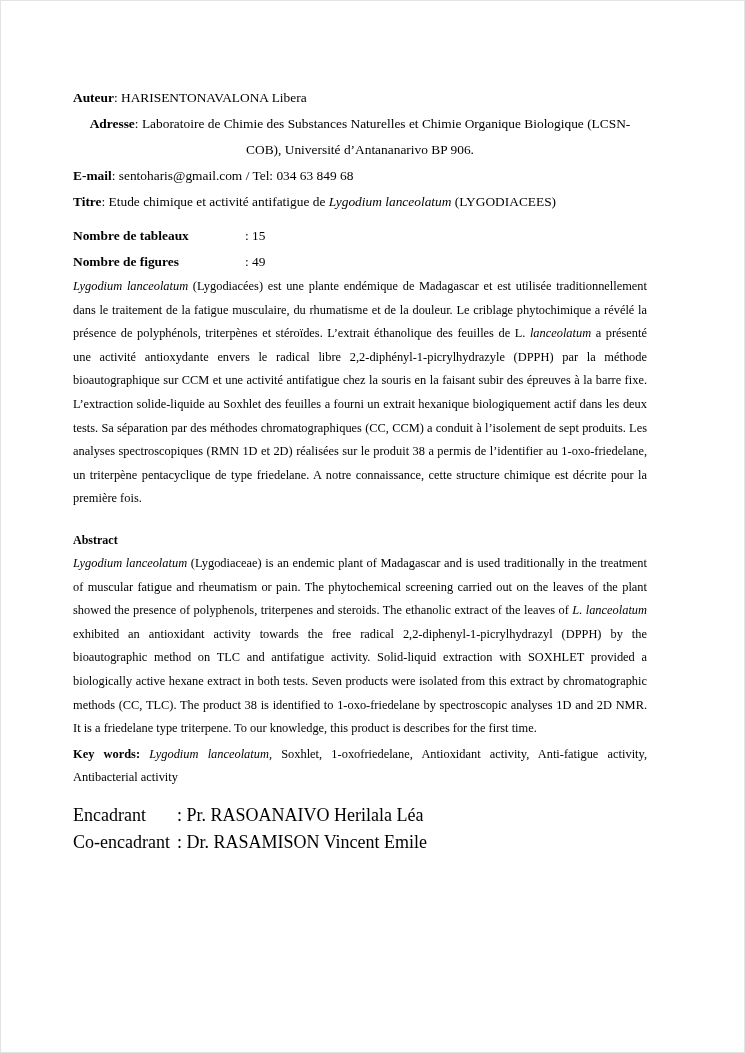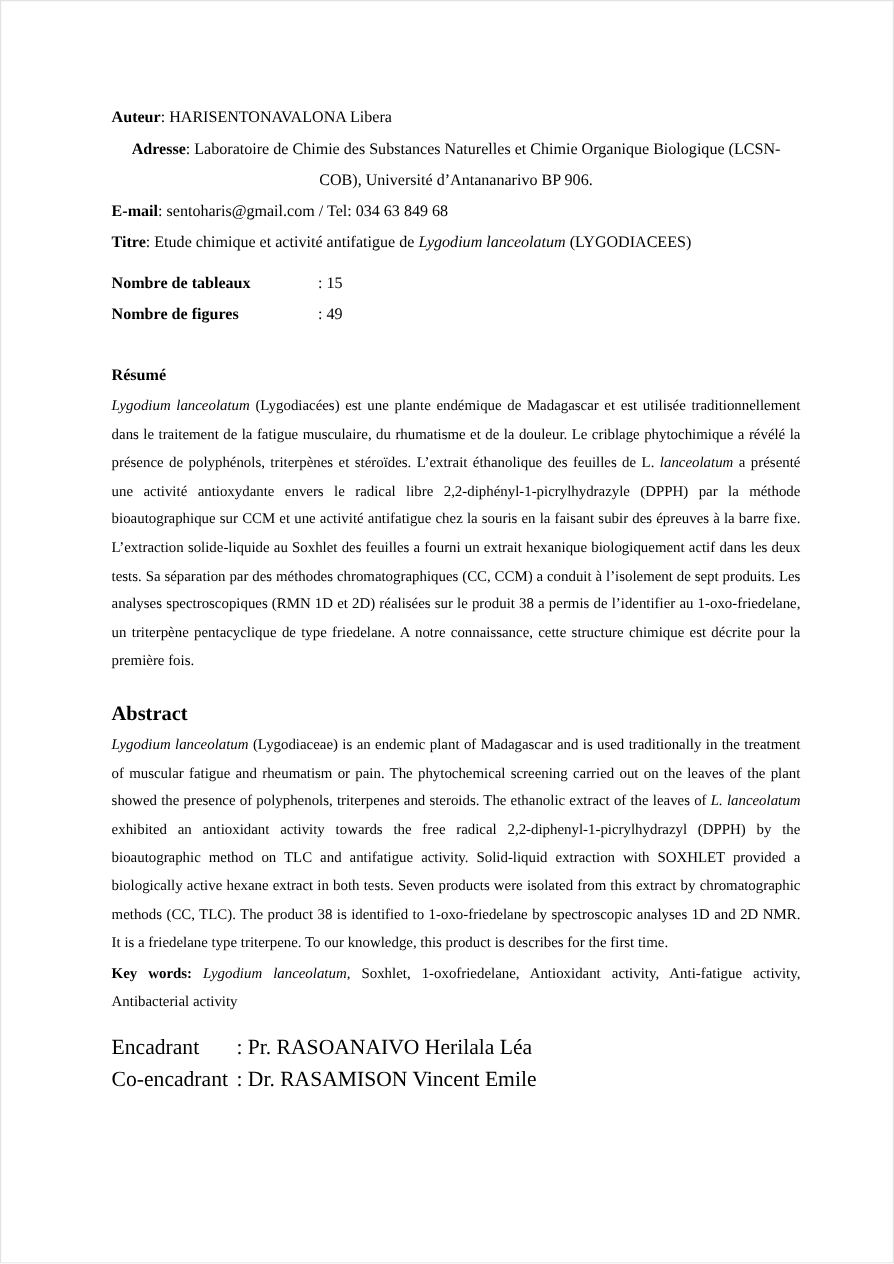--- a/index.html
+++ b/index.html
@@ -20,21 +20,21 @@
     left: 0;
     top: 0;
     width: 745px;
     height: 1053px;
     background: #ffffff;
     border: 1px solid #e3e3e3;
     box-sizing: border-box;
   }
   .content {
     position: absolute;
-    left: 92px;
+    left: 72px;
     top: 84px;
     width: 574px;
   }
   .hdr-line {
     font-size: 13.4px;
     line-height: 26px;
     margin: 0 0 0 0;
     white-space: normal;
   }
   .hdr-line.wrap {
@@ -59,21 +59,21 @@
   }
 
   .section-title {
     font-weight: bold;
     font-size: 13.4px;
     margin-top: 30px;
     margin-bottom: 6px;
   }
   .abstract-title {
     font-weight: bold;
-    font-size: 17px;
+    font-size: 12px;
     margin-top: 22px;
     margin-bottom: 4px;
   }
   .body-par {
     font-size: 12.4px;
     line-height: 23.6px;
     text-align: justify;
     margin: 0;
   }
   .kw {
@@ -122,21 +122,20 @@
 
     <div class="spacer-sm"></div>
 
     <div class="meta-row">
       <span class="meta-label">Nombre de tableaux</span><span class="meta-value">: 15</span>
     </div>
     <div class="meta-row">
       <span class="meta-label">Nombre de figures</span><span class="meta-value">: 49</span>
     </div>
 
-    <div class="section-title">Résumé</div>
 
     <p class="body-par">
       <span class="ital">Lygodium lanceolatum</span><span> (Lygodiacées) est une plante endémique de Madagascar et est utilisée traditionnellement dans le traitement de la fatigue musculaire, du rhumatisme et de la douleur. Le criblage phytochimique a révélé la présence de polyphénols, triterpènes et stéroïdes. L’extrait éthanolique des feuilles de L. </span><span class="ital">lanceolatum</span><span> a présenté une activité antioxydante envers le radical libre 2,2-diphényl-1-picrylhydrazyle (DPPH)  par la méthode bioautographique sur CCM et une activité antifatigue chez la souris en la faisant subir des épreuves à la barre fixe. L’extraction solide-liquide au Soxhlet des feuilles a fourni un extrait hexanique biologiquement actif dans les deux tests. Sa séparation par des méthodes chromatographiques (CC, CCM) a conduit à l’isolement de sept produits. Les analyses spectroscopiques (RMN 1D et 2D) réalisées sur le produit 38 a permis de l’identifier au 1-oxo-friedelane, un triterpène pentacyclique de type friedelane. A notre connaissance, cette structure chimique est décrite pour la première fois.</span>
     </p>
 
 
     <div class="abstract-title">Abstract</div>
 
     <p class="body-par">
       <span class="ital">Lygodium lanceolatum</span><span> (Lygodiaceae) is an endemic plant of Madagascar and is used traditionally in the treatment of muscular fatigue and rheumatism or pain. The phytochemical screening carried out on the leaves of the plant showed the presence of polyphenols, triterpenes and steroids. The ethanolic extract of the leaves of </span><span class="ital">L. lanceolatum</span><span> exhibited an antioxidant activity towards the free radical 2,2-diphenyl-1-picrylhydrazyl (DPPH) by the bioautographic method on TLC and antifatigue activity. Solid-liquid extraction with SOXHLET provided a biologically active hexane extract in both tests. Seven products were isolated from this extract by chromatographic methods (CC, TLC). The product 38 is identified to 1-oxo-friedelane by spectroscopic analyses 1D and 2D NMR. It is a friedelane type triterpene. To our knowledge, this product is describes for the first time.</span>

